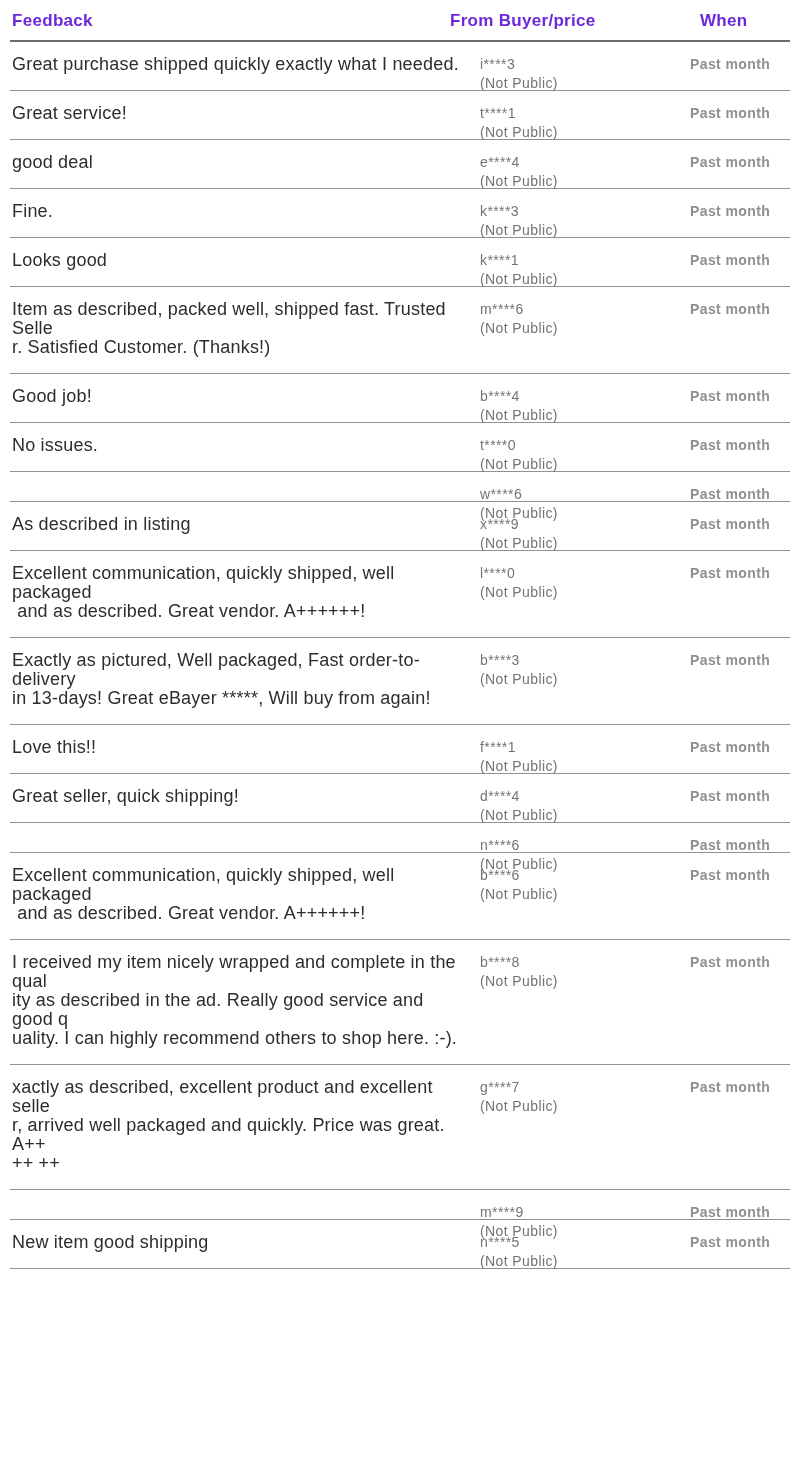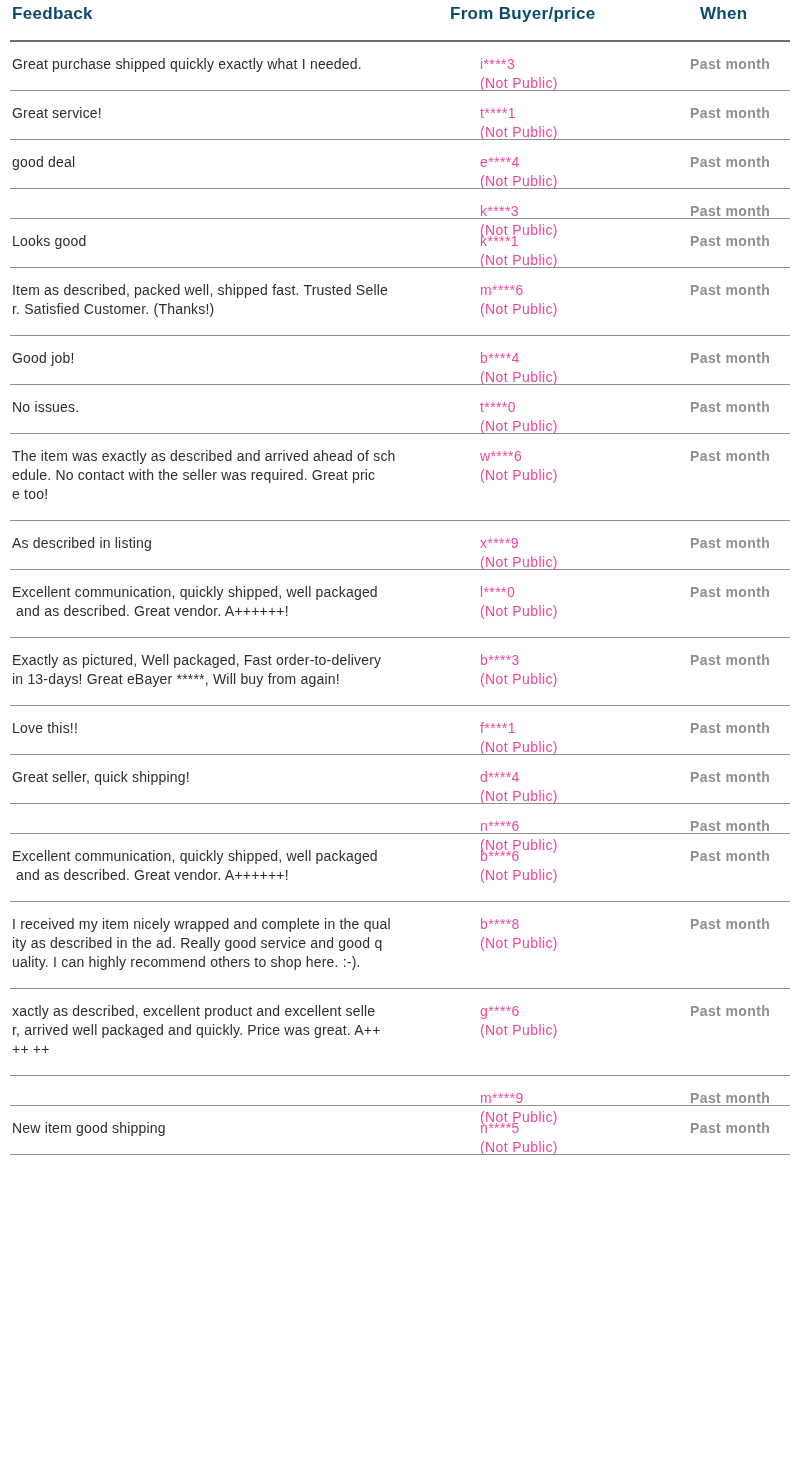--- a/index.html
+++ b/index.html
@@ -17,53 +17,53 @@
   .table {
     margin: 0 10px;
   }
   .thead {
     position: relative;
     height: 40px;
     border-bottom: 2px solid #6e6e6e;
   }
   .th {
     position: absolute;
-    top: 4px;
+    top: 11px;
     font-size: 17px;
     font-weight: bold;
-    color: #0c4a6e;
+    color: #6d28d9;
     letter-spacing: 0.3px;
     white-space: nowrap;
     text-align: center;
   }
   .th-feedback { left: 2px; }
   .th-from     { left: 440px; }
   .th-when     { left: 690px; }
 
   .row {
     position: relative;
     border-bottom: 1px solid #919191;
     padding: 13px 0 16px 0;
   }
   .cell-feedback {
     margin-left: 2px;
     width: 455px;
-    font-size: 14px;
+    font-size: 18px;
     line-height: 19px;
     color: #2d2d2d;
     letter-spacing: 0.2px;
     white-space: pre-wrap;
   }
   .cell-from {
     position: absolute;
     left: 470px;
     top: 13px;
     font-size: 14px;
     line-height: 19px;
-    color: #ec4899;
+    color: #737373;
     letter-spacing: 0.4px;
     white-space: nowrap;
   }
   .cell-when {
     position: absolute;
     left: 680px;
     top: 13px;
     font-size: 14px;
     line-height: 19px;
     color: #8f8f8f;
@@ -103,20 +103,21 @@
   <div class="row">
     <div class="cell-feedback">good deal</div>
     <div class="cell-from">
       <div>e****4</div>
       <div>(Not Public)</div>
     </div>
     <div class="cell-when">Past month</div>
   </div>
 
   <div class="row">
+    <div class="cell-feedback">Fine.</div>
     <div class="cell-from">
       <div>k****3</div>
       <div>(Not Public)</div>
     </div>
     <div class="cell-when">Past month</div>
   </div>
 
   <div class="row">
     <div class="cell-feedback">Looks good</div>
     <div class="cell-from">
@@ -148,23 +149,20 @@
   <div class="row">
     <div class="cell-feedback">No issues.</div>
     <div class="cell-from">
       <div>t****0</div>
       <div>(Not Public)</div>
     </div>
     <div class="cell-when">Past month</div>
   </div>
 
   <div class="row">
-    <div class="cell-feedback">The item was exactly as described and arrived ahead of sch
-edule. No contact with the seller was required. Great pric
-e too!</div>
     <div class="cell-from">
       <div>w****6</div>
       <div>(Not Public)</div>
     </div>
     <div class="cell-when">Past month</div>
   </div>
 
   <div class="row">
     <div class="cell-feedback">As described in listing</div>
     <div class="cell-from">
@@ -239,21 +237,21 @@
       <div>(Not Public)</div>
     </div>
     <div class="cell-when">Past month</div>
   </div>
 
   <div class="row">
     <div class="cell-feedback">xactly as described, excellent product and excellent selle
 r, arrived well packaged and quickly. Price was great. A++
 ++ ++</div>
     <div class="cell-from">
-      <div>g****6</div>
+      <div>g****7</div>
       <div>(Not Public)</div>
     </div>
     <div class="cell-when">Past month</div>
   </div>
 
   <div class="row">
     <div class="cell-from">
       <div>m****9</div>
       <div>(Not Public)</div>
     </div>

